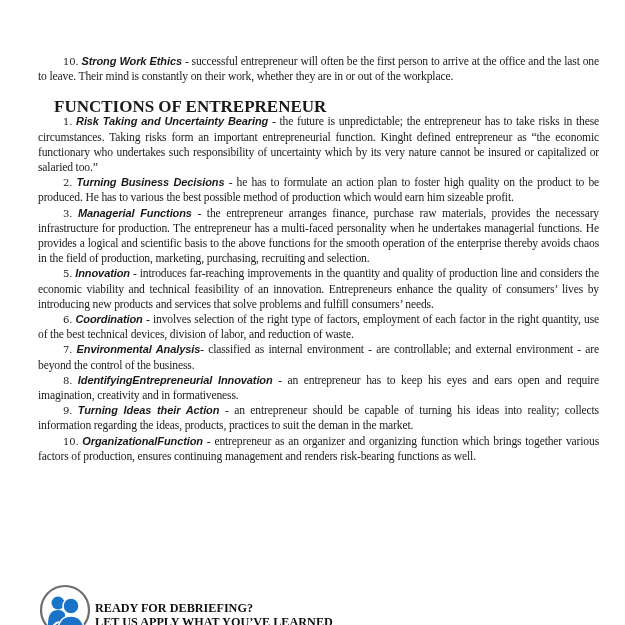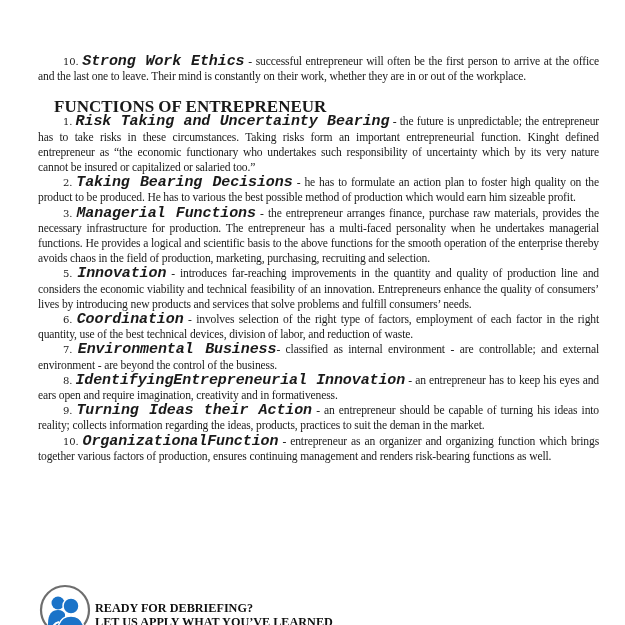--- a/index.html
+++ b/index.html
@@ -25,24 +25,24 @@
       font-size: 11.6px;
       line-height: 15.2px;
       text-align: justify;
       text-indent: 25px;
       margin: 0;
       letter-spacing: -0.15px;
       font-family: "Liberation Serif", serif;
     }
     .para .num { font-family: "DejaVu Serif", serif; font-size: 10px; }
     .para b i, .para .term {
-      font-family: Liberation Mono, monospace;
+      font-family: Liberation Sans, sans-serif;
       font-weight: bold;
       font-style: italic;
-      font-size: 15px;
+      font-size: 11px;
       letter-spacing: -0.1px;
     }
     .heading {
       font-family: "Liberation Serif", serif;
       font-weight: bold;
       font-size: 17px;
       margin: 15px 0 0 16px;
       line-height: 15px;
     }
     .debrief {
@@ -73,25 +73,25 @@
 </head>
 <body>
 
 <div class="page">
   <p class="para"><span class="num">10.</span> <span class="term">Strong Work Ethics</span><span> - successful entrepreneur will often be the first person to arrive at the office and the last one to leave. Their mind is constantly on their work, whether they are in or out of the workplace.</span></p>
 
   <div class="heading">FUNCTIONS OF ENTREPRENEUR</div>
 
   <div>
     <p class="para"><span class="num">1.</span> <span class="term">Risk Taking and Uncertainty Bearing</span><span> - the future is unpredictable; the entrepreneur has to take risks in these circumstances. Taking risks form an important entrepreneurial function. Kinght defined entrepreneur as “the economic functionary who undertakes such responsibility of uncertainty which by its very nature cannot be insured or capitalized or salaried too.”</span></p>
-    <p class="para"><span class="num">2.</span> <span class="term">Taking Bearing Decisions</span><span> - he has to formulate an action plan to foster high quality on the product to be produced. He has to various the best possible method of production which would earn him sizeable profit.</span></p>
+    <p class="para"><span class="num">2.</span> <span class="term">Turning Business Decisions</span><span> - he has to formulate an action plan to foster high quality on the product to be produced. He has to various the best possible method of production which would earn him sizeable profit.</span></p>
     <p class="para"><span class="num">3.</span> <span class="term">Managerial Functions</span><span> - the entrepreneur arranges finance, purchase raw materials, provides the necessary infrastructure for production. The entrepreneur has a multi-faced personality when he undertakes managerial functions. He provides a logical and scientific basis to the above functions for the smooth operation of the enterprise thereby avoids chaos in the field of production, marketing, purchasing, recruiting and selection.</span></p>
     <p class="para"><span class="num">5.</span> <span class="term">Innovation</span><span> - introduces far-reaching improvements in the quantity and quality of production line and considers the economic viability and technical feasibility of an innovation. Entrepreneurs enhance the quality of consumers’ lives by introducing new products and services that solve problems and fulfill consumers’ needs.</span></p>
     <p class="para"><span class="num">6.</span> <span class="term">Coordination</span><span> - involves selection of the right type of  factors, employment of each factor in the right quantity, use of the best technical devices, division of labor, and reduction of waste.</span></p>
-    <p class="para"><span class="num">7.</span> <span class="term">Environmental Business</span><span>- classified as internal environment - are controllable; and external environment - are beyond the control of the business.</span></p>
+    <p class="para"><span class="num">7.</span> <span class="term">Environmental Analysis</span><span>- classified as internal environment - are controllable; and external environment - are beyond the control of the business.</span></p>
     <p class="para"><span class="num">8.</span> <span class="term">IdentifyingEntrepreneurial Innovation</span><span> - an entrepreneur has to keep his eyes and ears open and require imagination, creativity and in formativeness.</span></p>
     <p class="para"><span class="num">9.</span> <span class="term">Turning Ideas their Action</span><span> - an entrepreneur should be capable of turning his ideas into reality; collects information regarding the ideas, products, practices to suit the deman in the market.</span></p>
     <p class="para"><span class="num">10.</span> <span class="term">OrganizationalFunction</span><span> - entrepreneur as an organizer and organizing function which brings together various factors of production, ensures continuing management and renders risk-bearing functions as well.</span></p>
   </div>
 </div>
 
 <div class="debrief">
   <svg class="debrief-icon" viewBox="0 0 52 52">
     <circle cx="26" cy="26" r="24" fill="#ffffff" stroke="#6e6e6e" stroke-width="2.2"></circle>
     <circle cx="19" cy="19" r="6.5" fill="#1a73c8"></circle>

